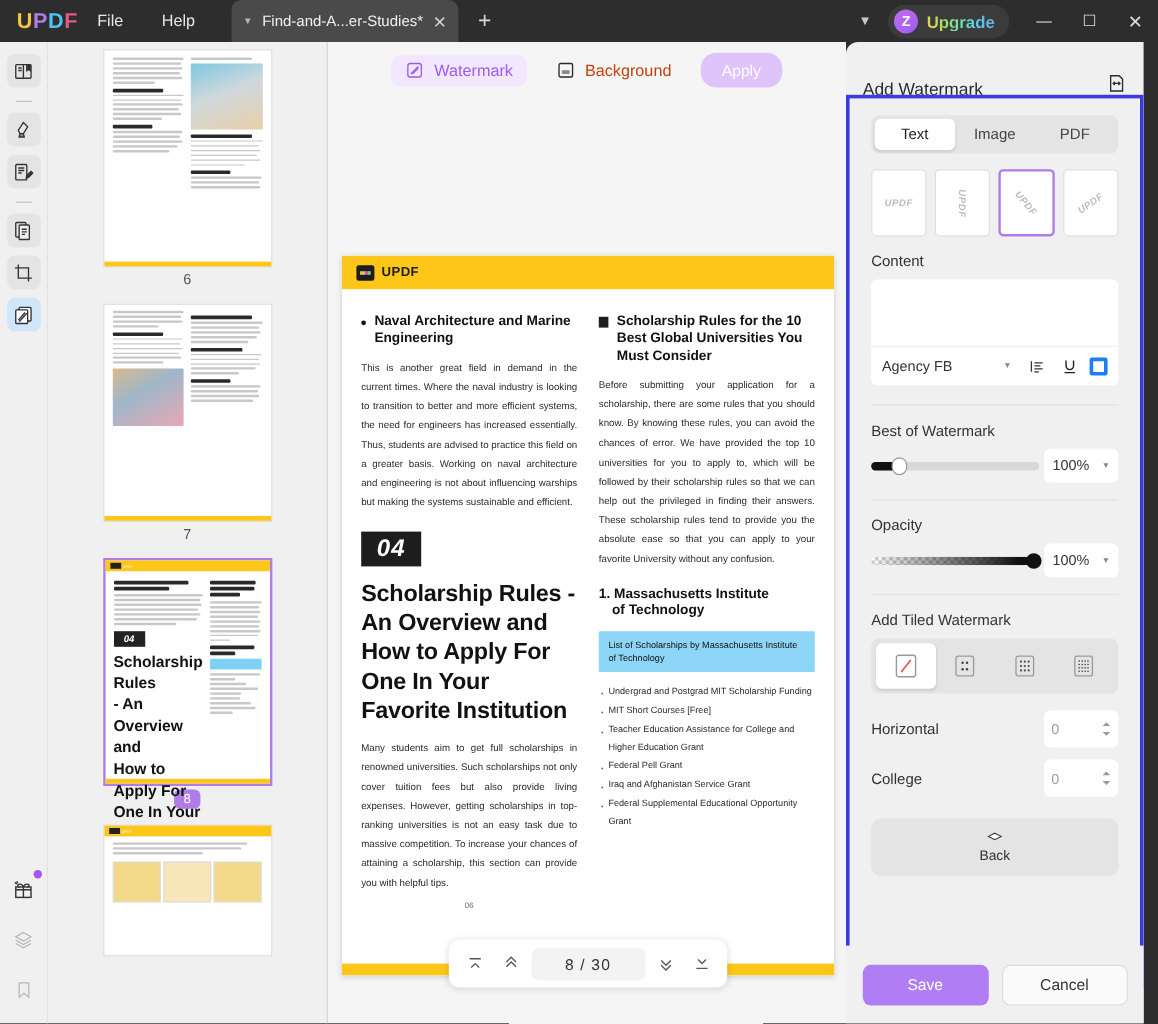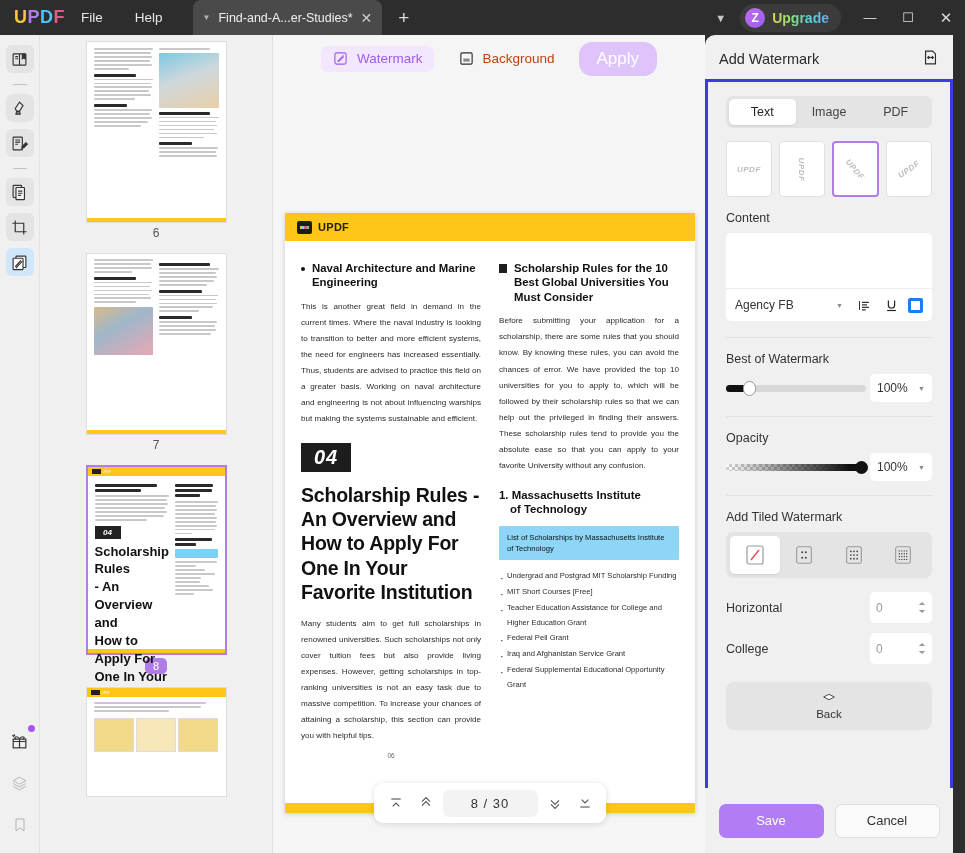--- a/index.html
+++ b/index.html
@@ -107,21 +107,21 @@
   .mini-tag{ background:#7fd0f5;height:9px;border-radius:1px;margin:3px 0; }
 
   
   .docarea{ position:absolute; left:273px; top:35px; width:432px; height:818px;
     background:#f5f5f5; }
   .doctoolbar{ height:47px; display:flex; align-items:center; justify-content:center; gap:12px; }
   .tb-chip{ display:flex;align-items:center;gap:8px;padding:5px 12px;border-radius:7px;
     font-size:13.5px;color:#c2410c;cursor:pointer; }
   .tb-chip.active{ background:#f3e6ff;color:#9b5cf0; }
   .tb-icon{width:16px;height:16px;display:flex;align-items:center;justify-content:center;}
-  .apply-btn{ background:#dfc4fb;color:#fff;font-size:17px;border:none;border-radius:13px;
+  .apply-btn{ background:#dfc4fb;color:#fff;font-size:13px;border:none;border-radius:13px;
     padding:7px 18px;cursor:pointer; }
 
   .page{
     position:absolute; left:12px; top:178px; width:410px; height:600px;
     background:#fff; box-shadow:0 1px 5px rgba(0,0,0,.17); overflow:hidden;
   }
   .page-top{height:28px;background:#ffc61a;display:flex;align-items:center;padding-left:12px;gap:6px;}
   .pt-sq{width:15px;height:13px;background:#1d1d1d;border-radius:2px;
     display:flex;align-items:center;justify-content:center;}
   .pt-sq i{display:block;width:9px;height:3px;
@@ -154,21 +154,21 @@
     display:flex; align-items:center; justify-content:center; gap:4px;
   }
   .nav-ic{ width:26px;height:26px;display:flex;align-items:center;justify-content:center;
     color:#5a5a5a;cursor:pointer;}
   .pagebox{ width:95px;height:27px;background:#f3f3f3;border-radius:6px;display:flex;
     align-items:center;justify-content:center;font-size:13px;color:#333;letter-spacing:1px;cursor:text;}
 
   
   .rpanel{ position:absolute; left:705px; top:35px; width:248px; height:818px;
     background:#f0f0f0; border-radius:10px 0 0 0;}
-  .rp-head{ height:48px;display:flex;align-items:center;padding:0 14px; }
+  .rp-head{ height:48px;display:flex;align-items:flex-end;padding:0 14px; }
   .rp-title{ font-size:14.5px;color:#2b2b2b;flex:1; }
   .rp-exp{ cursor:pointer; }
   .rp-box{
     position:absolute; left:0; top:44px; width:248px; height:744px;
     border:3px solid #3b3be0; border-left:3px solid #3b3be0; border-right:3px solid #3b3be0;
     background:#f0f0f0; overflow:hidden;
   }
   .rp-inner{ padding:14px 18px 0; }
   .seg{ display:flex;background:#e4e4e4;border-radius:7px;padding:3px;margin-bottom:13px; }
   .seg-item{ flex:1;text-align:center;font-size:12.5px;color:#444;padding:6px 0;border-radius:5px;

